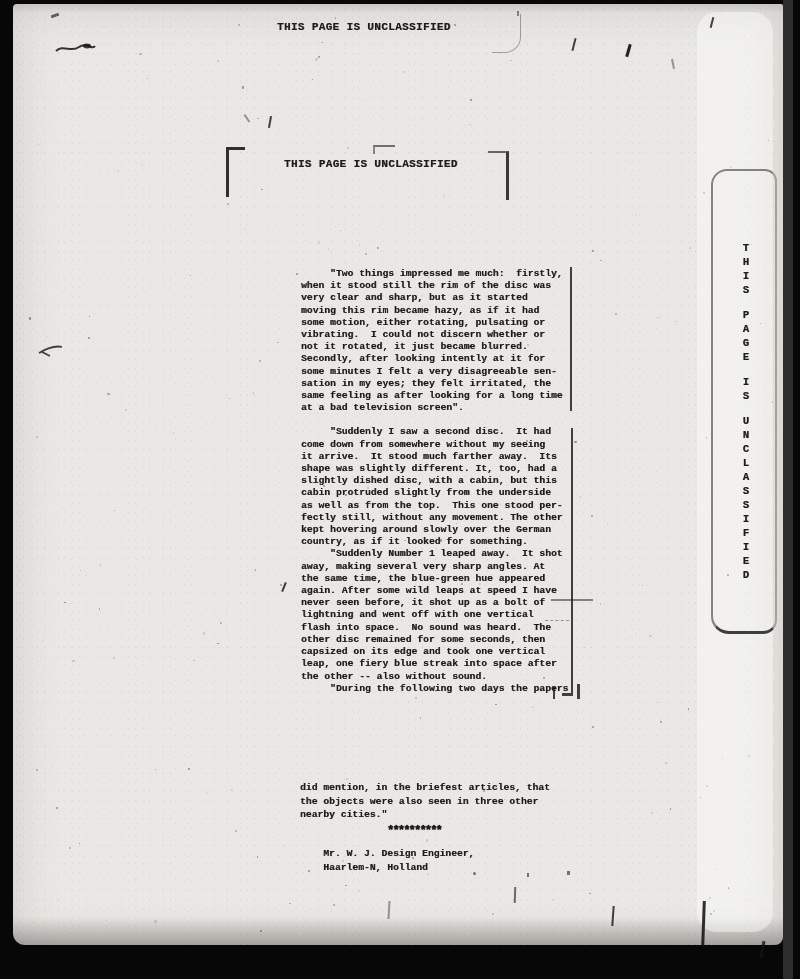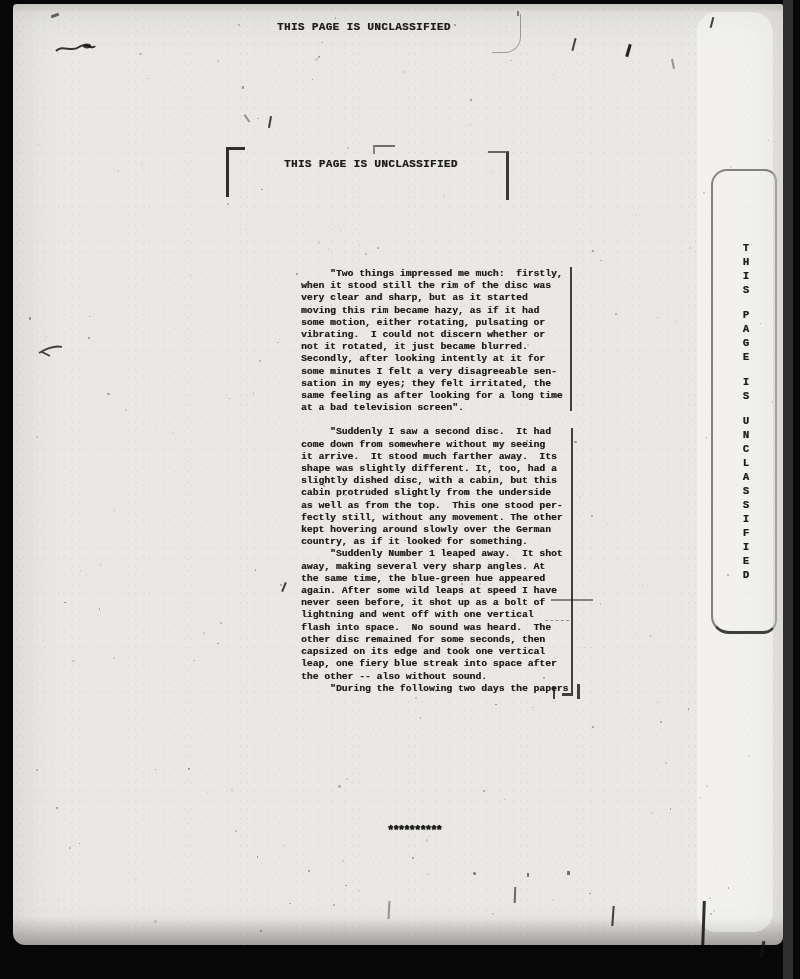--- a/index.html
+++ b/index.html
@@ -120,20 +120,25 @@
 
   <div class="mark col-line-1"></div>
   <div class="mark col-line-2"></div>
   <div class="mark col-tick-h"></div>
   <div class="mark col-dots"></div>
   <div class="mark end-dash"></div>
   <div class="mark end-bar1"></div>
   <div class="mark end-bar2"></div>
 
   <div class="type" id="closing-block">
+    <div>did mention, in the briefest articles, that
+the objects were also seen in three other
+nearby cities."</div>
+    <div>    Mr. W. J. Design Engineer,
+    Haarlem-N, Holland</div>
   </div>
   <div class="type" id="separator">**********</div>
 
   <div class="tab-outline"></div>
   <div class="type" id="tab-letters"><div class="tab-word"><div class="tab-letter">T</div><div class="tab-letter">H</div><div class="tab-letter">I</div><div class="tab-letter">S</div></div><div class="tab-word"><div class="tab-letter">P</div><div class="tab-letter">A</div><div class="tab-letter">G</div><div class="tab-letter">E</div></div><div class="tab-word"><div class="tab-letter">I</div><div class="tab-letter">S</div></div><div class="tab-word"><div class="tab-letter">U</div><div class="tab-letter">N</div><div class="tab-letter">C</div><div class="tab-letter">L</div><div class="tab-letter">A</div><div class="tab-letter">S</div><div class="tab-letter">S</div><div class="tab-letter">I</div><div class="tab-letter">F</div><div class="tab-letter">I</div><div class="tab-letter">E</div><div class="tab-letter">D</div></div></div>
 
   <svg class="squiggle" style="left:54px;top:40px;" width="44" height="18" viewBox="0 0 44 18">
     <path d="M2,11 C9,4 17,13 25,7 S38,11 41,6" stroke="#161412" stroke-width="2" fill="none" opacity=".85"></path>
     <ellipse cx="33" cy="6" rx="4" ry="2.4" fill="#161412" opacity=".8"></ellipse>
   </svg>

